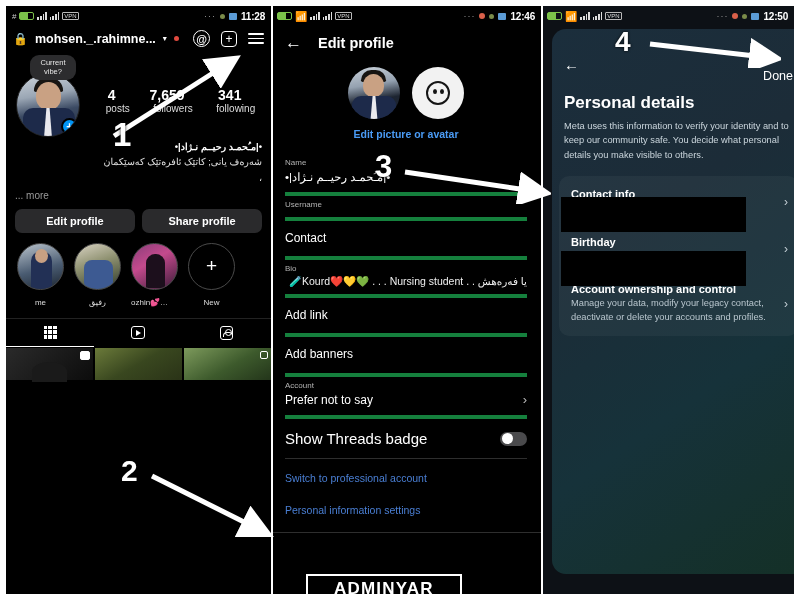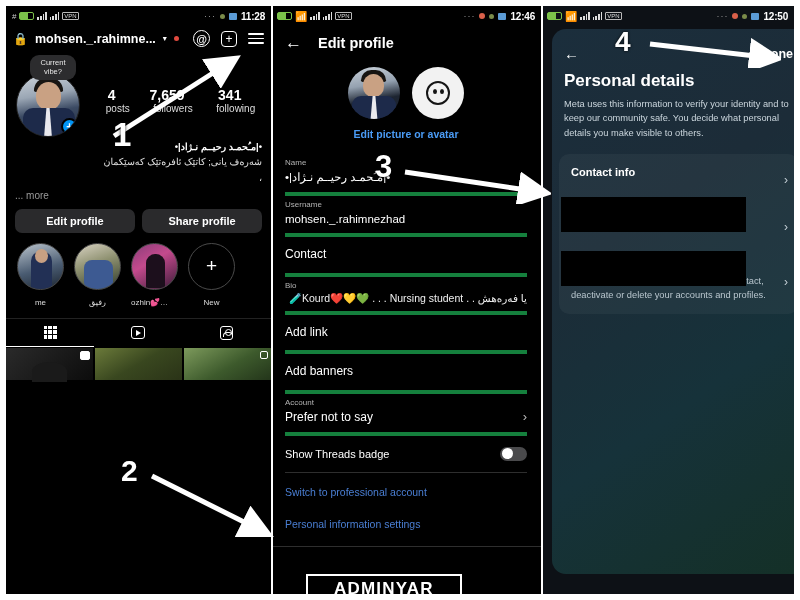--- a/index.html
+++ b/index.html
@@ -161,36 +161,36 @@
   .fld{ border-bottom:4px solid #15803d; padding:4px 0 6px; position:relative; }
   .fld .lab{ font-size:8px; color:#b3b3b3; margin-bottom:2px; }
   .fld .val{ font-size:11.5px; color:#fff; line-height:1.45; }
   .fld .val.rtl{ direction:rtl; text-align:left; }
   .fld .val.big{ font-size:12px; }
   .fld-chev{ position:absolute; right:0; bottom:8px; color:#b9b9b9; font-size:13px; }
   .fld.notall{ padding:9px 0 9px; }
   .bio-line{ font-size:10.5px; color:#f0f0f0; white-space:nowrap; overflow:hidden; direction:rtl; text-align:left;}
 
   .toggle-row{ display:flex; align-items:center; padding:11px 0 11px; border-bottom:1px solid #2e2e2e; }
-  .toggle-row .t{ font-size:11px; color:#fff; flex:1; }
+  .toggle-row .t{ font-size:15px; color:#fff; flex:1; }
   .tgl{ width:27px;height:14px;border-radius:8px;background:#4a4a4c;position:relative;flex:none; }
   .tgl::after{ content:"";position:absolute;left:1.5px;top:1.5px;width:11px;height:11px;border-radius:50%;background:#fff; }
 
   .links{ padding:0 14px; }
   .lk{ font-size:10.5px; color:#4a7fd4; padding:13px 0 4px; }
   .lk.b{ padding:16px 0 4px; }
   .ep-sep{ border-bottom:1px solid #2e2e2e; margin:12px 0 0; }
 
   
   .pd-sheet{ position:absolute; left:11px; top:23px; width:253px; height:545px;
     border-radius:14px 0 0 14px;
     background:linear-gradient(145deg,#1b2e3c 0%,#1c2c38 35%,#16323a 65%,#143027 100%); }
   .pd-top{ display:flex; align-items:center; padding:17px 12px 0; }
   .pd-back{ font-size:15px; color:#fff; line-height:1; }
-  .pd-done{ margin-left:auto; font-size:12.5px; font-weight:bold; color:#fff; }
+  .pd-done{ margin-left:auto; font-size:12.5px; font-weight:normal; color:#fff;margin-top:23px; }
   .pd-h1{ font-size:17px; font-weight:bold; color:#fff; padding:10px 12px 0; }
   .pd-desc{ font-size:9.3px; color:#cbd6dd; line-height:1.55; padding:6px 12px 0; }
 
   .pd-card{ margin:14px 7px 0; border-radius:10px; background:rgba(255,255,255,.045);
     padding:2px 0; }
   .pd-item{ position:relative; padding:10px 24px 10px 12px; }
   .pd-item .t{ font-size:11px; font-weight:bold; color:#fff; }
   .pd-item .s{ font-size:9.3px; color:#b9c6ce; line-height:1.45; margin-top:2px; }
   .pd-chev{ position:absolute; right:10px; top:50%; transform:translateY(-50%);
     color:#c3ced5; font-size:12px; }
@@ -393,21 +393,20 @@
     </div>
     <div class="ep-editpic">Edit picture or avatar</div>
 
     <div class="fields">
       <div class="fld">
         <div class="lab">Name</div>
         <div class="val rtl">•|مـُحمـد رحیــم نـژاد|•</div>
       </div>
       <div class="fld">
         <div class="lab">Username</div>
-        <div class="val">mohsen._.rahimnezhad</div>
       </div>
       <div class="fld notall">
         <div class="val big">Contact</div>
       </div>
       <div class="fld">
         <div class="lab">Bio</div>
         <div class="bio-line">یا فەرەهش . . Kourd❤️💛💚 . . . Nursing student🧪 . .</div>
       </div>
       <div class="fld notall">
         <div class="val big">Add link</div>

